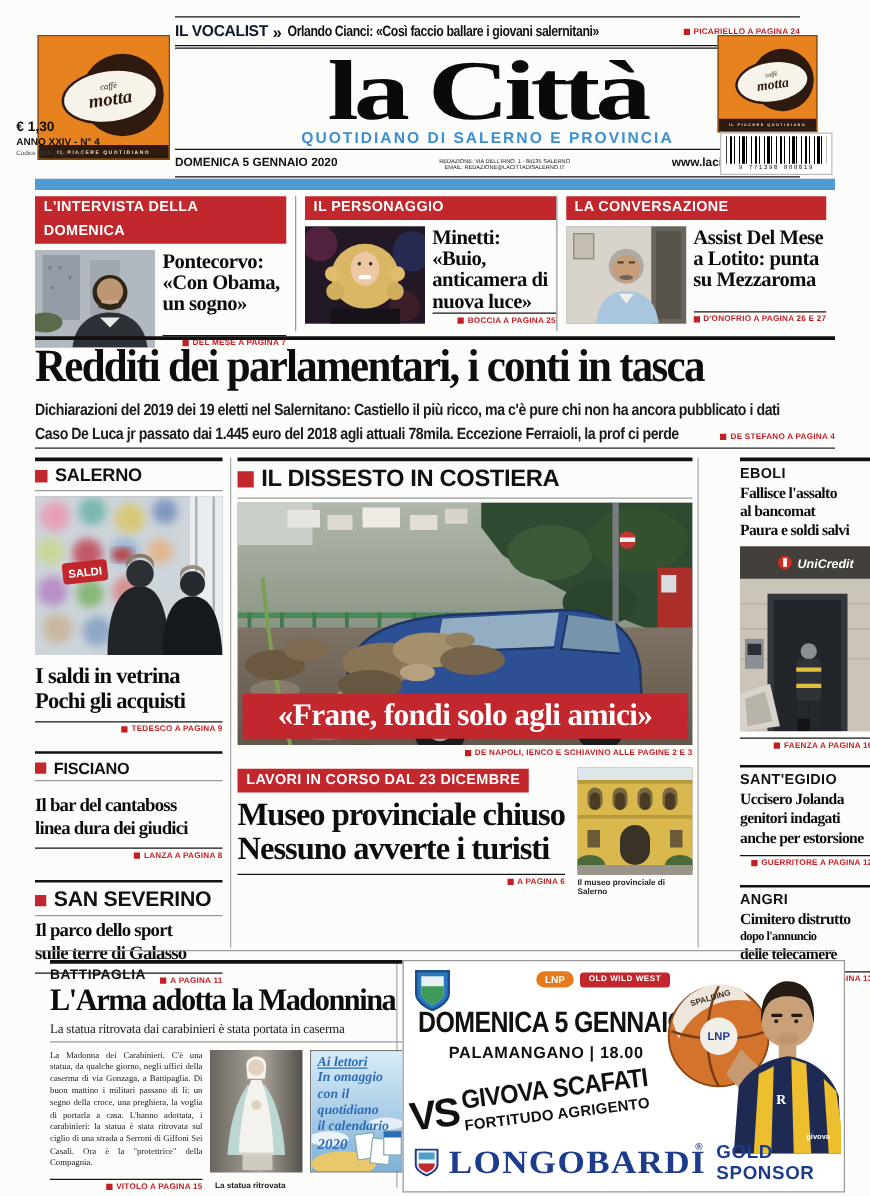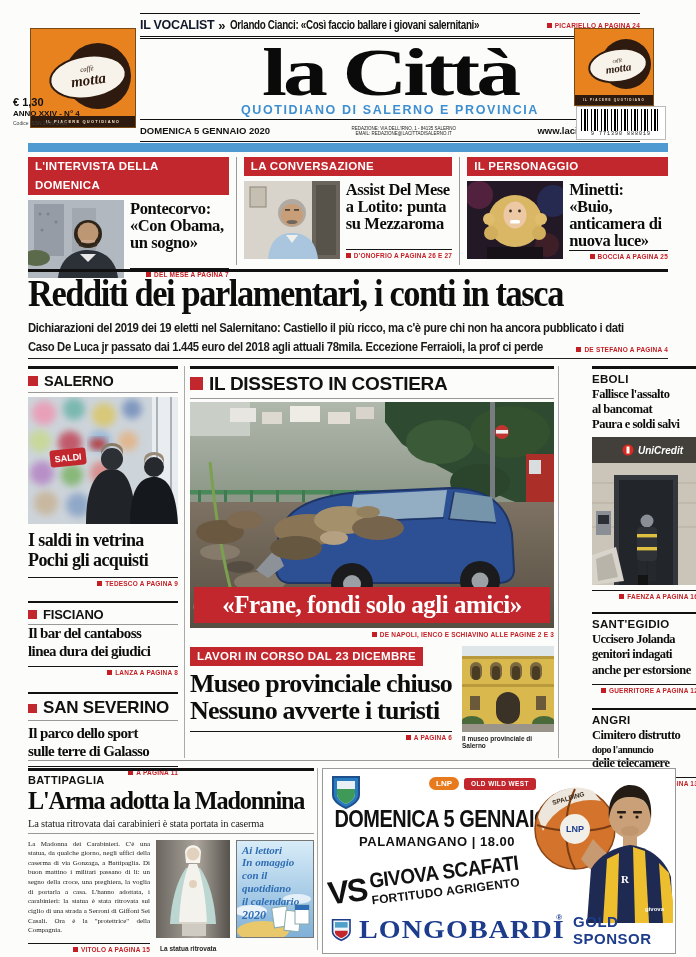--- a/index.html
+++ b/index.html
@@ -118,45 +118,20 @@
         </svg>
         <div style="flex:1;display:flex;flex-direction:column;">
           <div class="hl" style="font-size:16.5px;line-height:1.04;letter-spacing:-.4px;">Pontecorvo: «Con Obama, un sogno»</div>
           <div class="byline" style="margin-top:auto;">
             <span class="pref">DEL MESE A PAGINA 7</span>
           </div>
         </div>
       </div>
     </div>
 
-    <div style="flex:1;border-left:1px solid #999;padding:0 7px;">
-      <div class="kickbar">LA CONVERSAZIONE</div>
-      <div style="display:flex;gap:6px;margin-top:5px;height:78px;">
-        <svg class="ph" width="96" height="78" viewBox="0 0 96 78">
-          <rect width="96" height="78" fill="#d8d4cb"></rect>
-          <rect x="68" width="28" height="78" fill="#6a655c"></rect>
-            <rect x="72" y="4" width="20" height="70" fill="#57524a"></rect>
-          <rect x="6" y="6" width="16" height="20" fill="#c5bfb2" stroke="#8d8678"></rect>
-          <path d="M24 78 C26 58 36 52 48 52 C62 52 72 60 74 78 Z" fill="#a9c6de"></path>
-          <path d="M42 54 L48 62 L54 54 Z" fill="#f0efe9"></path>
-          <circle cx="48" cy="32" r="14" fill="#b0aaa2"></circle>
-          <circle cx="48" cy="34" r="11" fill="#c79e78"></circle>
-          <ellipse cx="48" cy="41" rx="5.5" ry="2" fill="#6e665c"></ellipse>
-          <rect x="41" y="28" width="5" height="1.8" fill="#4c463e"></rect>
-            <rect x="50" y="28" width="5" height="1.8" fill="#4c463e"></rect>
-        </svg>
-        <div style="flex:1;display:flex;flex-direction:column;">
-          <div class="hl" style="font-size:16.5px;line-height:1.04;letter-spacing:-.4px;">Assist Del Mese a Lotito: punta su Mezzaroma</div>
-          <div class="byline" style="margin-top:auto;">
-            <span class="pref">D'ONOFRIO A PAGINA 26 E 27</span>
-          </div>
-        </div>
-      </div>
-    </div>
-
     <div style="flex:1;border-left:1px solid #999;padding-left:7px;">
       <div class="kickbar">IL PERSONAGGIO</div>
       <div style="display:flex;gap:6px;margin-top:5px;height:78px;">
         <svg class="ph" width="96" height="78" viewBox="0 0 96 78">
           <rect width="96" height="78" fill="#231826"></rect>
           <circle cx="12" cy="14" r="14" fill="#7a2a50" opacity=".55"></circle>
             <circle cx="86" cy="20" r="16" fill="#2a3a7a" opacity=".5"></circle>
             <circle cx="80" cy="64" r="12" fill="#6a2a2a" opacity=".4"></circle>
           <ellipse cx="48" cy="40" rx="27" ry="26" fill="#d9b765"></ellipse>
           <circle cx="24" cy="52" r="7" fill="#d1ae5c"></circle>
@@ -166,20 +141,45 @@
           <ellipse cx="48" cy="34" rx="11.5" ry="13.5" fill="#ecc8a4"></ellipse>
           <rect x="43" y="39" width="10" height="3.4" rx="1.5" fill="#fff"></rect>
           <circle cx="43.5" cy="30" r="1.4" fill="#3a2c1e"></circle>
             <circle cx="52.5" cy="30" r="1.4" fill="#3a2c1e"></circle>
           <rect x="20" y="66" width="56" height="12" fill="#171218"></rect>
         </svg>
         <div style="flex:1;display:flex;flex-direction:column;">
           <div class="hl" style="font-size:16.5px;line-height:1.04;letter-spacing:-.4px;">Minetti: «Buio, anticamera di nuova luce»</div>
           <div class="byline" style="margin-top:auto;">
             <span class="pref">BOCCIA A PAGINA 25</span>
+          </div>
+        </div>
+      </div>
+    </div>
+
+    <div style="flex:1;border-left:1px solid #999;padding:0 7px;">
+      <div class="kickbar">LA CONVERSAZIONE</div>
+      <div style="display:flex;gap:6px;margin-top:5px;height:78px;">
+        <svg class="ph" width="96" height="78" viewBox="0 0 96 78">
+          <rect width="96" height="78" fill="#d8d4cb"></rect>
+          <rect x="68" width="28" height="78" fill="#6a655c"></rect>
+            <rect x="72" y="4" width="20" height="70" fill="#57524a"></rect>
+          <rect x="6" y="6" width="16" height="20" fill="#c5bfb2" stroke="#8d8678"></rect>
+          <path d="M24 78 C26 58 36 52 48 52 C62 52 72 60 74 78 Z" fill="#a9c6de"></path>
+          <path d="M42 54 L48 62 L54 54 Z" fill="#f0efe9"></path>
+          <circle cx="48" cy="32" r="14" fill="#b0aaa2"></circle>
+          <circle cx="48" cy="34" r="11" fill="#c79e78"></circle>
+          <ellipse cx="48" cy="41" rx="5.5" ry="2" fill="#6e665c"></ellipse>
+          <rect x="41" y="28" width="5" height="1.8" fill="#4c463e"></rect>
+            <rect x="50" y="28" width="5" height="1.8" fill="#4c463e"></rect>
+        </svg>
+        <div style="flex:1;display:flex;flex-direction:column;">
+          <div class="hl" style="font-size:16.5px;line-height:1.04;letter-spacing:-.4px;">Assist Del Mese a Lotito: punta su Mezzaroma</div>
+          <div class="byline" style="margin-top:auto;">
+            <span class="pref">D'ONOFRIO A PAGINA 26 E 27</span>
           </div>
         </div>
       </div>
     </div>
   </div>
 
   <div class="abs rule" style="left:28px;top:269px;width:640px;height:3px;"></div>
   <div class="abs hl nowrap" style="left:28px;top:275px;width:696px;font-size:37px;line-height:1;letter-spacing:-1.5px;transform:scaleX(.93);transform-origin:left center;">Redditi dei parlamentari, i conti in tasca</div>
   <div class="abs" style="left:28px;top:320px;width:640px;">
     <div class="nowrap" style="font:bold 13px 'Liberation Sans';letter-spacing:-.4px;transform:scaleX(.87);transform-origin:left center;color:#1a1a1a;">Dichiarazioni del 2019 dei 19 eletti nel Salernitano: Castiello il più ricco, ma c'è pure chi non ha ancora pubblicato i dati</div>
@@ -240,21 +240,21 @@
     <div class="byline" style="margin-top:7px;">
       <span class="pref">TEDESCO A PAGINA 9</span>
     </div>
 
     <div class="thick" style="margin-top:14px;"></div>
     <div class="kickrow" style="font-size:13px;margin:4px 0 2px;">
       <span class="ksq" style="width:9px;height:9px;"></span>
       <span>FISCIANO</span>
     </div>
     <div class="hair" style="height:1px;"></div>
-    <div class="hl nowrap" style="font-size:15px;line-height:1.15;letter-spacing:-.6px;margin-top:0;">Il bar del cantaboss</div>
+    <div class="hl nowrap" style="font-size:15px;line-height:1.15;letter-spacing:-.6px;margin-top:12px;">Il bar del cantaboss</div>
     <div class="hl nowrap" style="font-size:15px;line-height:1.15;letter-spacing:-.6px;">linea dura dei giudici</div>
     <div class="byline" style="margin-top:6px;">
       <span class="pref">LANZA A PAGINA 8</span>
     </div>
 
     <div class="thick" style="margin-top:16px;"></div>
     <div class="kickrow" style="font-size:17px;margin:4px 0 2px;">
       <span class="ksq" style="width:9px;height:9px;"></span>
       <span>SAN SEVERINO</span>
     </div>
@@ -267,21 +267,21 @@
   </div>
 
   <div class="abs" style="left:190px;top:366px;width:364px;">
     <div class="thick"></div>
     <div class="kickrow" style="font-size:19px;margin:4px 0 3px;letter-spacing:-.3px;">
       <span class="ksq" style="width:13px;height:13px;"></span>
       <span>IL DISSESTO IN COSTIERA</span>
     </div>
     <div class="hair" style="height:1px;"></div>
 
-    <div class="ph" style="width:364px;height:226px;margin-top:3px;">
+    <div class="ph" style="width:364px;height:194px;margin-top:3px;">
       <svg width="364" height="226" viewBox="0 0 364 226">
         <defs>
           <linearGradient id="cliffg" x1="0" y1="0" x2="0" y2="1">
               <stop offset="0" stop-color="#b0b8ac"></stop>
               <stop offset="1" stop-color="#5e6b58"></stop>
             </linearGradient>
           <linearGradient id="mudg" x1="0" y1="0" x2="0" y2="1">
               <stop offset="0" stop-color="#7d7263"></stop>
               <stop offset="1" stop-color="#574e42"></stop>
             </linearGradient>
@@ -445,21 +445,21 @@
     <div class="hl nowrap" style="font-size:10px;line-height:1.22;letter-spacing:-.5px;">dopo l'annuncio</div>
     <div class="hl nowrap" style="font-size:12.5px;line-height:1.22;letter-spacing:-.5px;">delle telecamere</div>
     <div class="byline" style="margin-top:6px;">
       <span class="pref">D'ANTUONO A PAGINA 13</span>
     </div>
   </div>
 
   <div class="abs hair" style="left:28px;top:760px;width:640px;height:1px;"></div>
   <div class="vline" style="left:317px;top:768px;height:182px;"></div>
 
-  <div class="abs" style="left:28px;top:768px;width:286px;">
+  <div class="abs" style="left:40px;top:768px;width:286px;">
     <div class="thick"></div>
     <div style="font:bold 11px 'Liberation Sans';letter-spacing:.4px;margin:3px 0 1px;">BATTIPAGLIA</div>
     <div class="hl nowrap" style="font-size:25px;letter-spacing:-1.2px;transform:scaleX(.97);transform-origin:left center;">L'Arma adotta la Madonnina</div>
     <div class="serif nowrap" style="font-size:10.5px;color:#222;letter-spacing:-.2px;margin-top:3px;border-bottom:1px solid #999;padding-bottom:4px;">La statua ritrovata dai carabinieri è stata portata in caserma</div>
 
     <div style="display:flex;gap:6px;margin-top:6px;height:98px;">
       <div class="serif" style="width:122px;font-size:7px;line-height:1.38;text-align:justify;color:#1a1a1a;overflow:hidden;">La Madonna dei Carabinieri. C'è una statua, da qualche giorno, negli uffici della caserma di via Gonzaga, a Battipaglia. Di buon mattino i militari passano di lì: un segno della croce, una preghiera, la voglia di portarla a casa. L'hanno adottata, i carabinieri: la statua è stata ritrovata sul ciglio di una strada a Serroni di Giffoni Sei Casali. Ora è la "protettrice" della Compagnia.</div>
 
       <svg class="ph" width="74" height="98" viewBox="0 0 74 98">
         <defs>
@@ -492,21 +492,21 @@
             <ellipse cx="60" cy="58" rx="14" ry="5" fill="#fff" opacity=".7"></ellipse>
           <ellipse cx="26" cy="90" rx="26" ry="10" fill="#e8c86a"></ellipse>
           <g>
             <rect x="36" y="66" width="15" height="20" fill="#fff" stroke="#8aa" transform="rotate(-8 43 76)"></rect>
             <rect x="48" y="70" width="15" height="20" fill="#fff" stroke="#8aa" transform="rotate(6 55 80)"></rect>
             <rect x="58" y="64" width="14" height="19" fill="#fff" stroke="#8aa"></rect>
             <rect x="58" y="64" width="14" height="5" fill="#2e6db4"></rect>
           </g>
         </svg>
         <div style="position:relative;padding:3px 0 0 5px;">
-          <div class="serif" style="font-style:italic;font-weight:bold;font-size:11px;line-height:1.18;color:#2e6db4;">Ai lettori</div>
+          <div class="serif" style="font-style:italic;font-weight:bold;font-size:11px;line-height:1.18;color:#2e6db4;text-decoration:underline;">Ai lettori</div>
           <div class="serif" style="font-style:italic;font-weight:bold;font-size:11px;line-height:1.18;color:#2e6db4;">In omaggio</div>
           <div class="serif" style="font-style:italic;font-weight:bold;font-size:11px;line-height:1.18;color:#2e6db4;">con il</div>
           <div class="serif" style="font-style:italic;font-weight:bold;font-size:11px;line-height:1.18;color:#2e6db4;">quotidiano</div>
           <div class="serif" style="font-style:italic;font-weight:bold;font-size:11px;line-height:1.18;color:#2e6db4;">il calendario</div>
           <div class="serif" style="font-style:italic;font-weight:bold;font-size:12px;line-height:1.18;color:#2e6db4;">2020</div>
         </div>
       </div>
     </div>
 
     <div style="display:flex;align-items:flex-start;gap:10px;margin-top:5px;">

